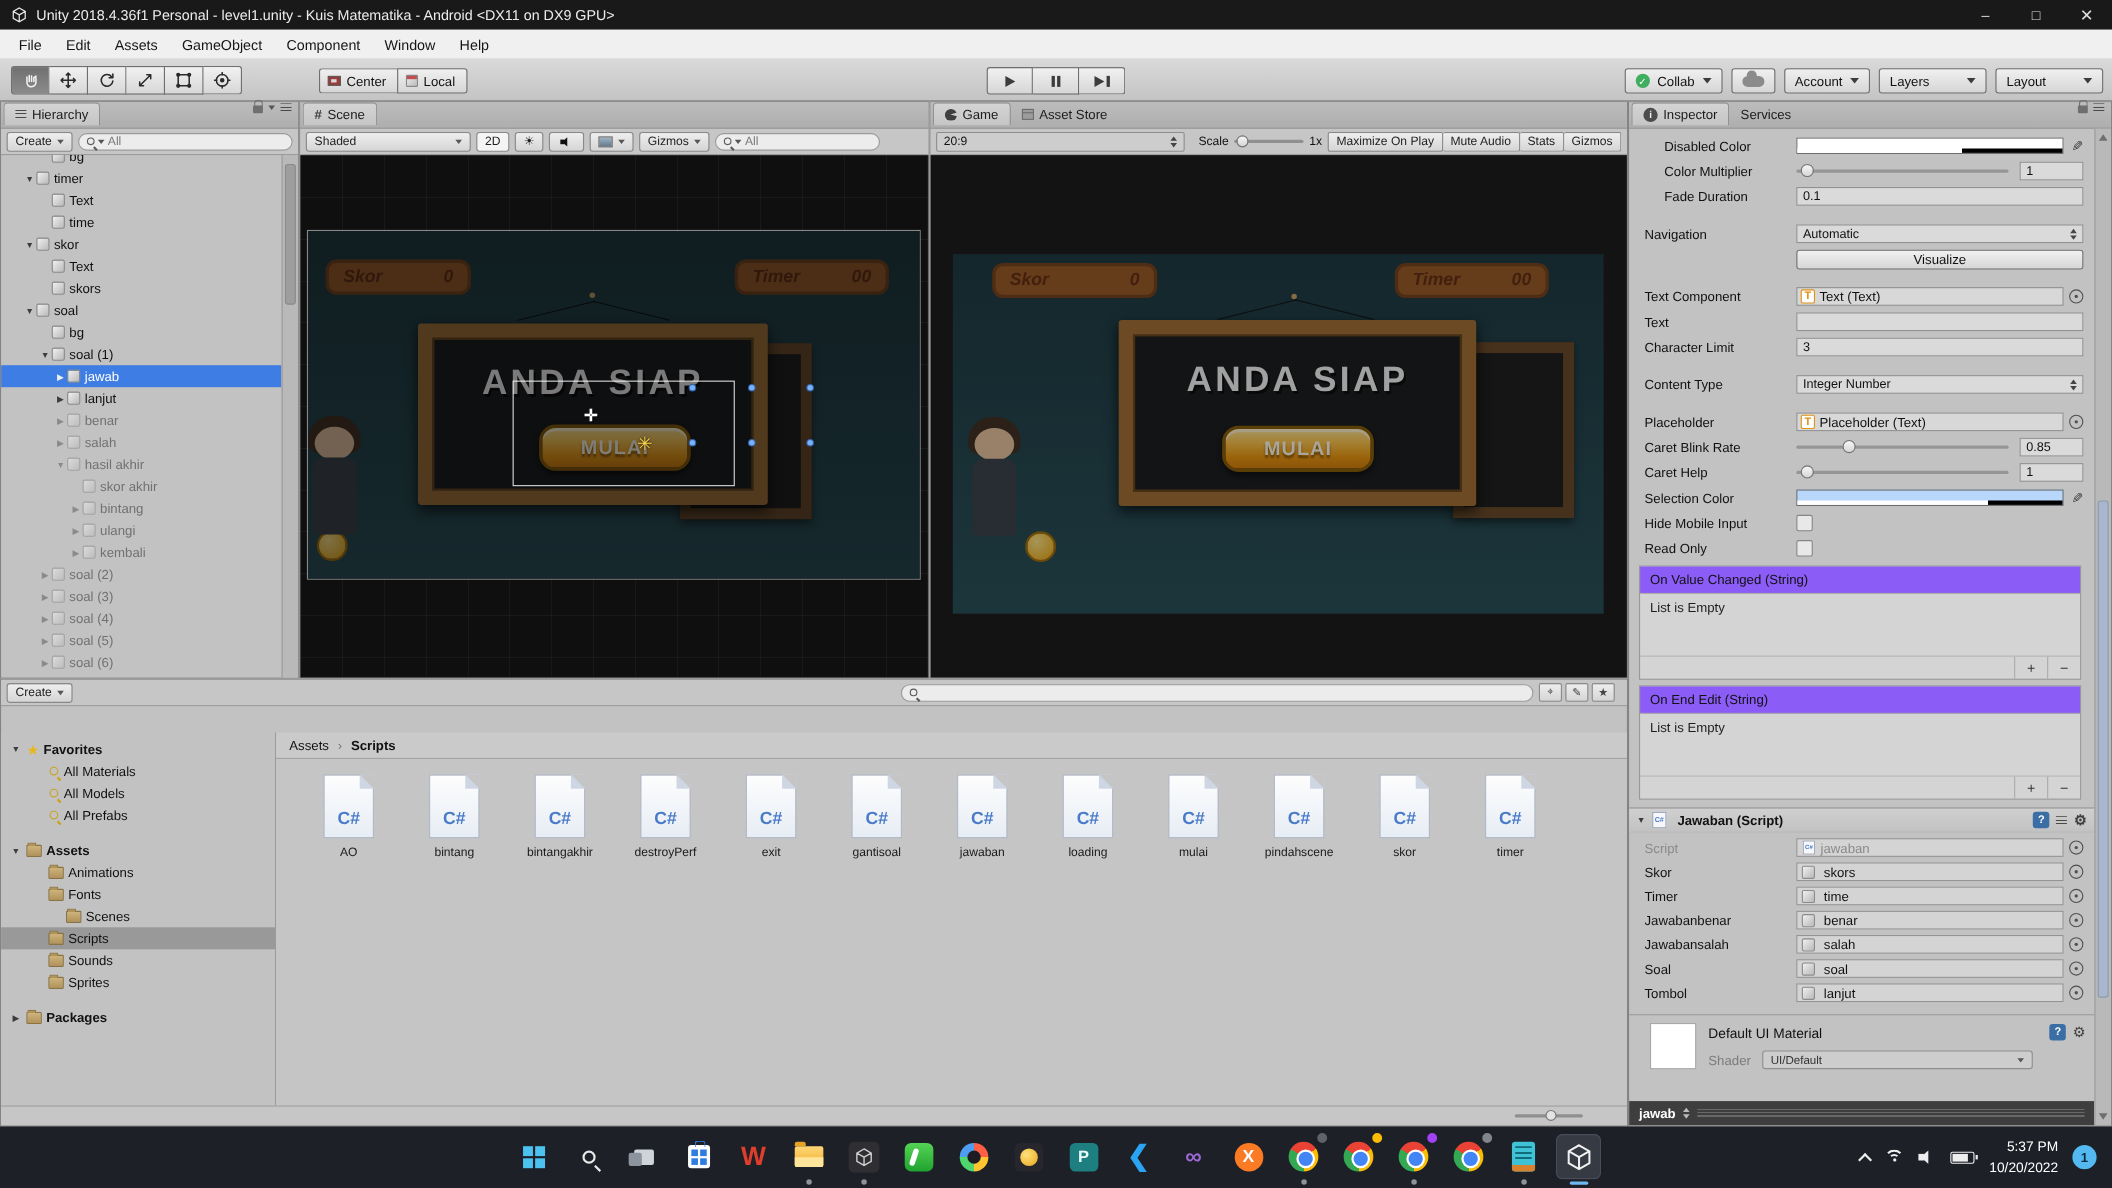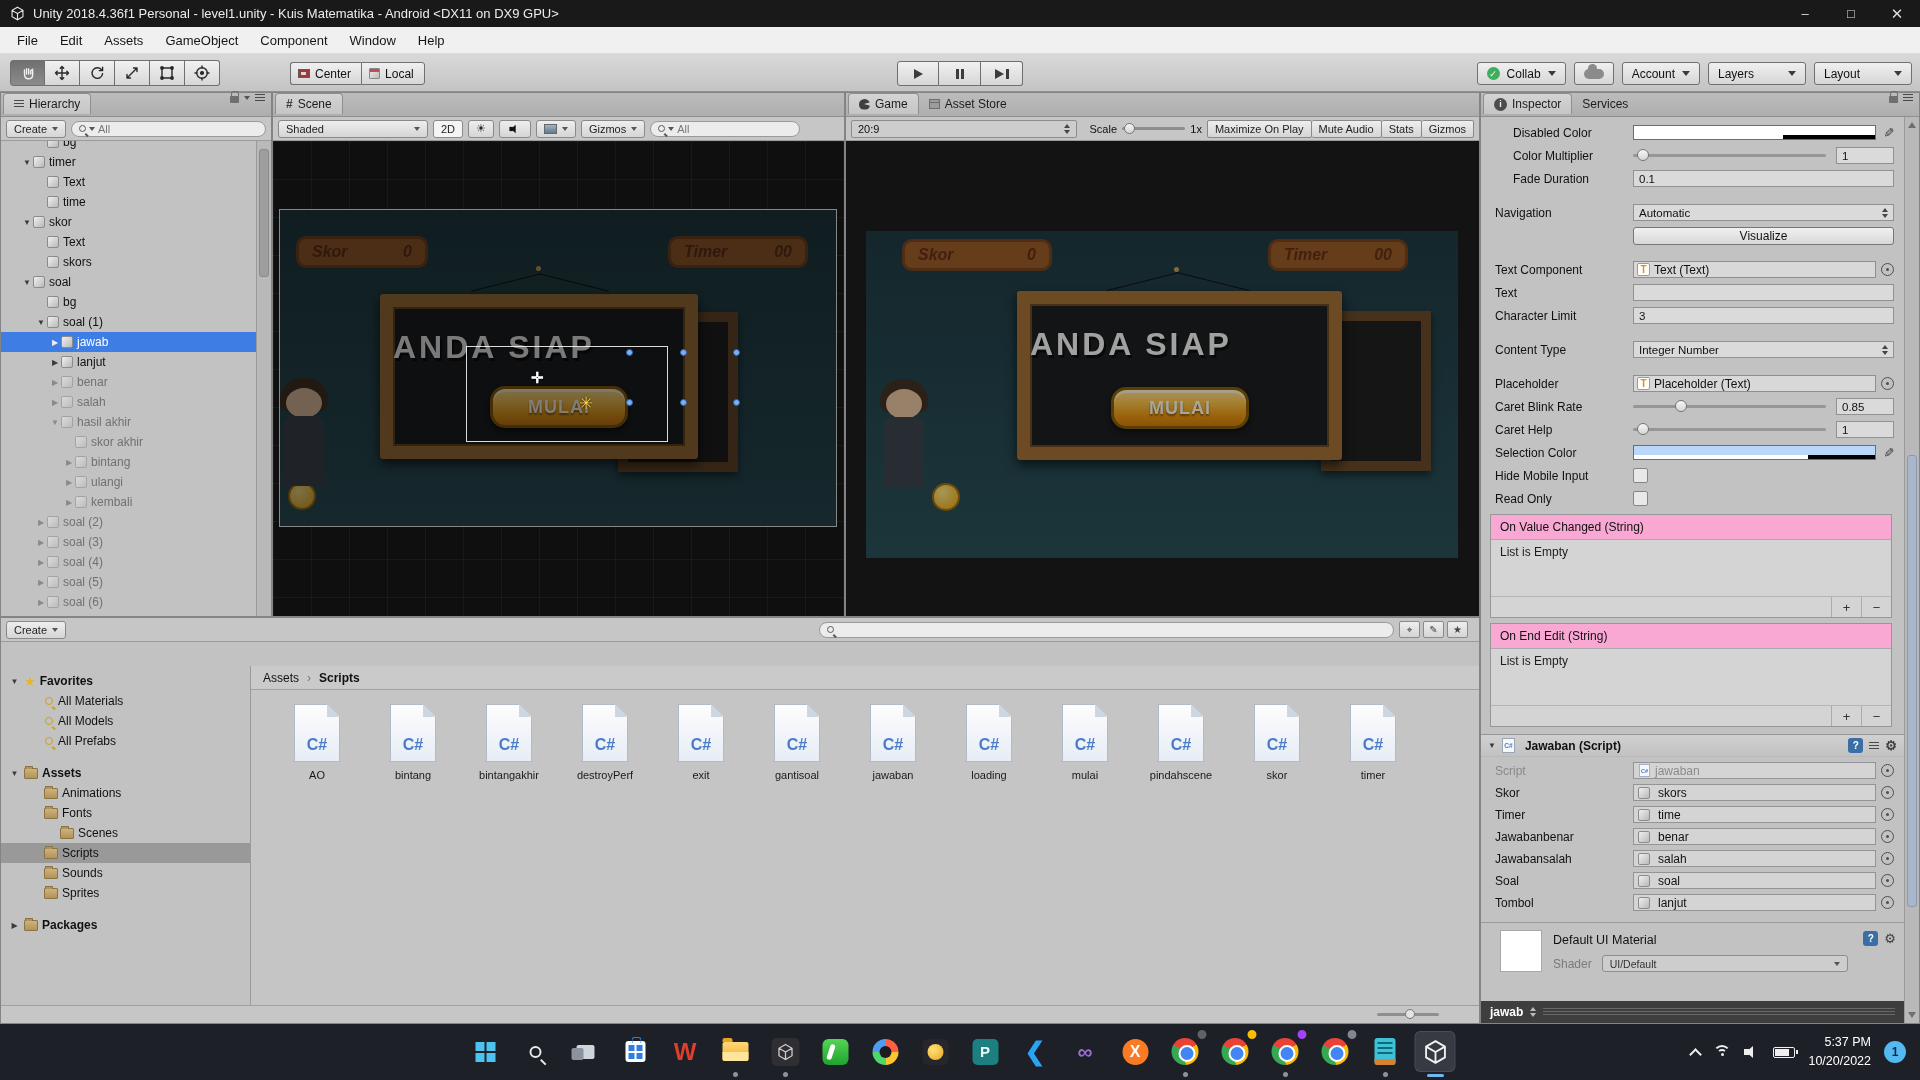--- a/index.html
+++ b/index.html
@@ -82,21 +82,21 @@
 
   
   #scene{left:272px;top:92px;width:573px;height:525px}
   .sceneview{position:absolute;top:48px;left:0;right:0;bottom:0;background:#0f0f0f;overflow:hidden}
   .sceneview::before{content:'';position:absolute;inset:0;background:repeating-linear-gradient(90deg,rgba(255,255,255,.045) 0 1px,transparent 1px 38px),repeating-linear-gradient(rgba(255,255,255,.045) 0 1px,transparent 1px 38px)}
   .canvasrect{position:absolute;left:6px;top:68px;width:558px;height:318px;border:1px solid rgba(255,255,255,.5)}
   .artwrap{position:absolute;inset:0;background:linear-gradient(#1c3b44,#26525c);overflow:hidden}
   .artwrap.dim55{filter:brightness(.5) saturate(.85)}
   .artwrap.dim70{filter:brightness(.66) saturate(.9)}
   .banner{position:absolute;height:32px;background:#a05b22;border:3px solid #7c431a;border-radius:10px;color:#6a2f12;font-weight:bold;font-style:italic;display:flex;align-items:center;justify-content:space-between;padding:0 13px;font-size:16px}
-  .board{position:absolute;background:#1b1e20;border:13px solid #a9702f;border-radius:3px;box-shadow:0 5px 12px rgba(0,0,0,.65),inset 0 0 0 2px #6d4717;display:flex;}
+  .board{position:absolute;background:#1b1e20;border:13px solid #a9702f;border-radius:3px;box-shadow:0 5px 12px rgba(0,0,0,.65),inset 0 0 0 2px #6d4717;display:flex;justify-content:center}
   .btitle{margin-top:22px;color:#f4f4f4;font-weight:bold;font-size:32px;letter-spacing:3px;text-shadow:2px 3px 0 rgba(0,0,0,.55);white-space:nowrap}
   .board2{position:absolute;background:#1e201e;border:10px solid #6d4a26;box-shadow:0 4px 8px rgba(0,0,0,.5)}
   .mulai{position:absolute;border-radius:15px;background:linear-gradient(#ffe08a,#ffc23d 35%,#f29500 72%,#d97c00);border:3px solid #8f5c00;box-shadow:inset 0 3px 0 rgba(255,255,255,.55),0 3px 5px rgba(0,0,0,.5);color:#fffbe8;font-weight:bold;font-size:18px;letter-spacing:1px;display:flex;align-items:center;justify-content:center;text-shadow:0 2px 2px #8a5200}
   .circlebtn{position:absolute;width:28px;height:28px;border-radius:50%;background:radial-gradient(circle at 35% 30%,#ffe37a,#f0a500);border:2px solid #a86f00}
   .nail{position:absolute;width:5px;height:5px;border-radius:50%;background:#caa05a}
   .str{position:absolute;height:1px;background:rgba(10,10,10,.8)}
   .char{position:absolute;width:60px;height:140px}
   .char .hair{position:absolute;left:6px;top:0;width:48px;height:34px;border-radius:22px 22px 10px 10px;background:#453222}
   .char .face{position:absolute;left:12px;top:10px;width:36px;height:30px;border-radius:50%;background:#ecc39b}
   .char .bodyp{position:absolute;left:10px;top:38px;width:40px;height:70px;border-radius:10px 10px 4px 4px;background:#3c4450}
@@ -139,21 +139,21 @@
   .iswatch .alphastrip{position:absolute;left:0;right:0;bottom:0;height:4px}
   .eyedrop{flex:none;color:#3a3a3a;font-size:13px;transform:rotate(90deg)}
   .icheck{width:15px;height:15px;background:#e8e8e8;border:1px solid #858585;border-radius:2px}
   .iobj{flex:1;height:17px;background:#d8d8d8;border:1px solid #8f8f8f;display:flex;align-items:center;gap:4px;padding:0 3px}
   .ticn{width:13px;height:13px;background:#fff;border:1px solid #e09112;color:#e09112;font-weight:bold;font-size:10px;display:flex;align-items:center;justify-content:center;border-radius:2px;flex:none}
   .target{width:13px;height:13px;margin-left:5px;border-radius:50%;border:1px solid #4f4f4f;display:flex;align-items:center;justify-content:center;flex:none}
   .target::after{content:'';width:3px;height:3px;border-radius:50%;background:#4f4f4f}
   .visbtn{flex:1;height:18px;background:linear-gradient(#f1f1f1,#d7d7d7);border:1px solid #767676;border-radius:3px;display:flex;align-items:center;justify-content:center;font-size:12px}
   .igap{height:9px}
   .evbox{margin:5px 12px 3px 9px;border:1px solid #979797;background:#d4d4d4}
-  .evhead{height:14px;background:#f9a8d4;border-bottom:1px solid #ababab;display:flex;align-items:center;padding:12px 9px}
+  .evhead{height:14px;background:#8b5cf6;border-bottom:1px solid #ababab;display:flex;align-items:center;padding:12px 9px}
   .evbody{height:56px;padding:5px 9px;color:#1d1d1d}
   .evfoot{height:21px;display:flex;justify-content:flex-end;border-top:1px solid #b5b5b5}
   .evbtn{width:30px;display:flex;align-items:center;justify-content:center;border-left:1px solid #ababab;font-size:13px;color:#333}
   .comphead{height:23px;display:flex;align-items:center;gap:6px;padding:0 7px;border-top:1px solid #969696;border-bottom:1px solid #b9b9b9;background:linear-gradient(#d0d0d0,#c2c2c2);font-weight:bold;margin-top:7px}
   .csic{width:13px;height:15px;background:#f5f7fa;border:1px solid #9aa4b5;color:#4a7bc8;font-size:6.5px;font-weight:bold;display:flex;align-items:center;justify-content:center;flex:none}
   .bookic{width:15px;height:15px;background:#3a6ea5;border-radius:3px;color:#fff;font-size:10px;display:flex;align-items:center;justify-content:center;font-weight:bold}
   .gear{color:#3f3f3f;font-size:13px;line-height:1}
   .srow{height:21px;display:flex;align-items:center;margin:1px 0}
   .slabel{width:152px;padding-left:14px;flex:none;white-space:nowrap}
   .sfield{flex:1;height:17px;background:#d4d4d4;border:1px solid #949494;display:flex;align-items:center;gap:4px;padding:0 4px;margin-right:0}

